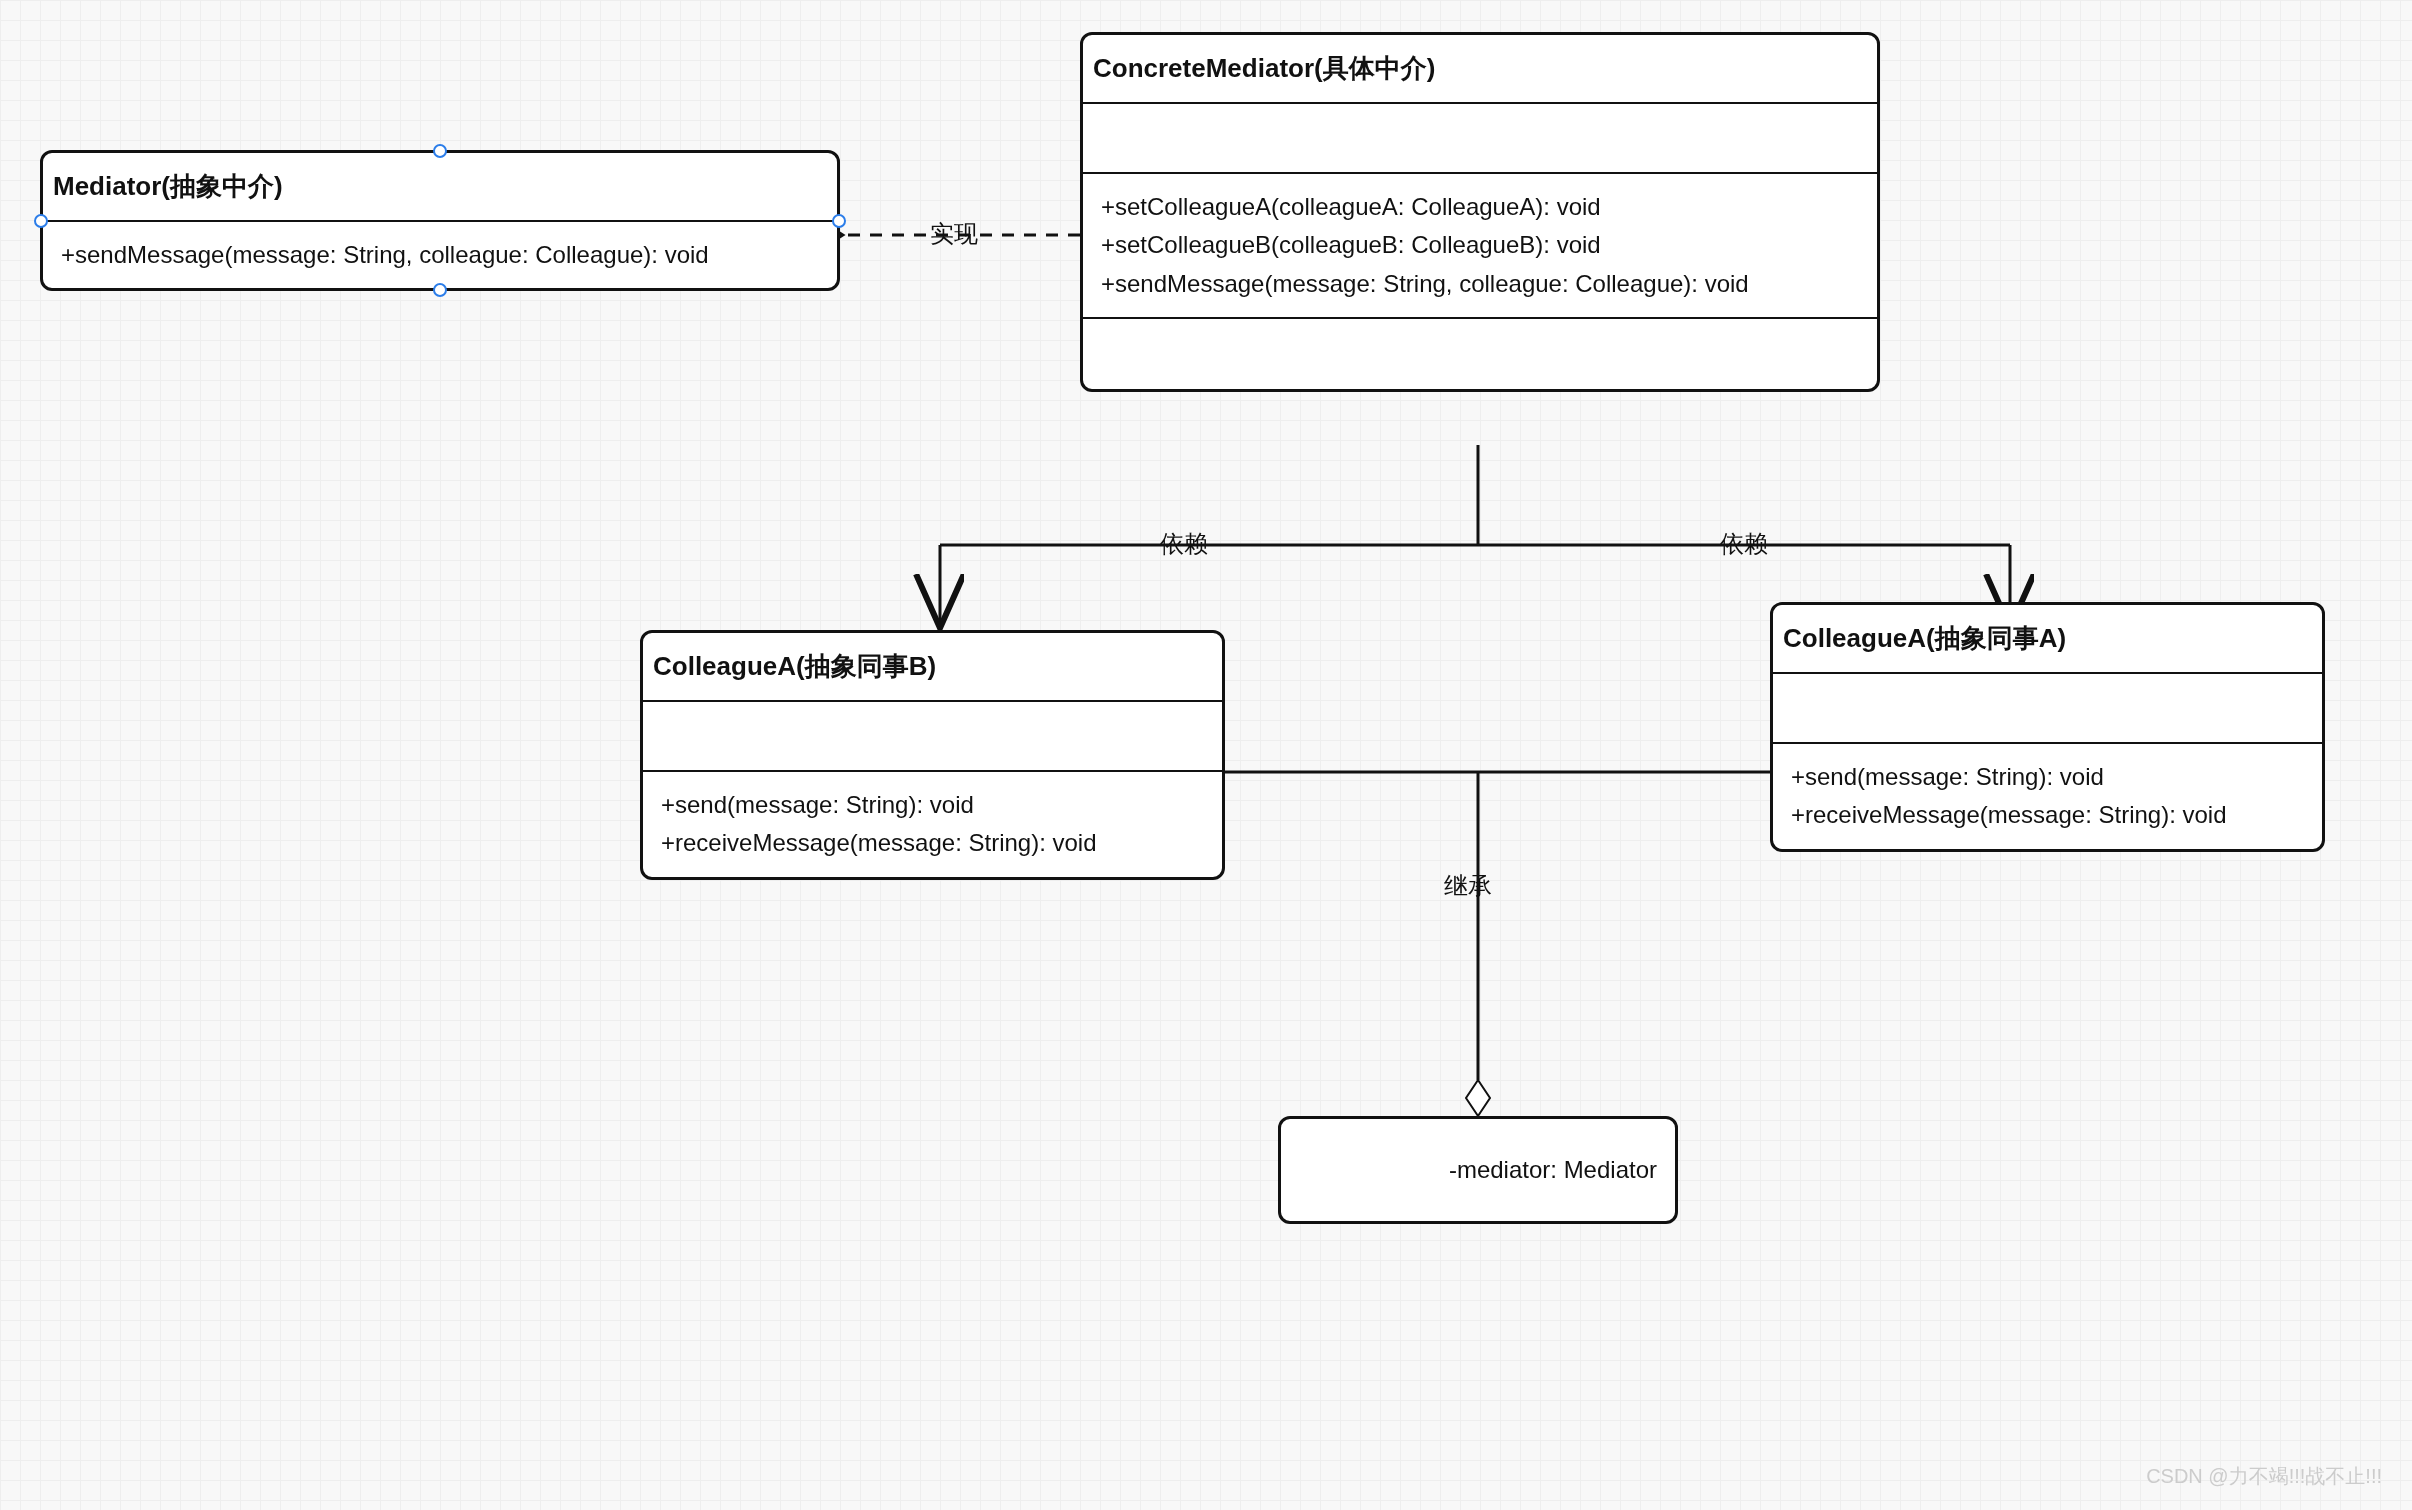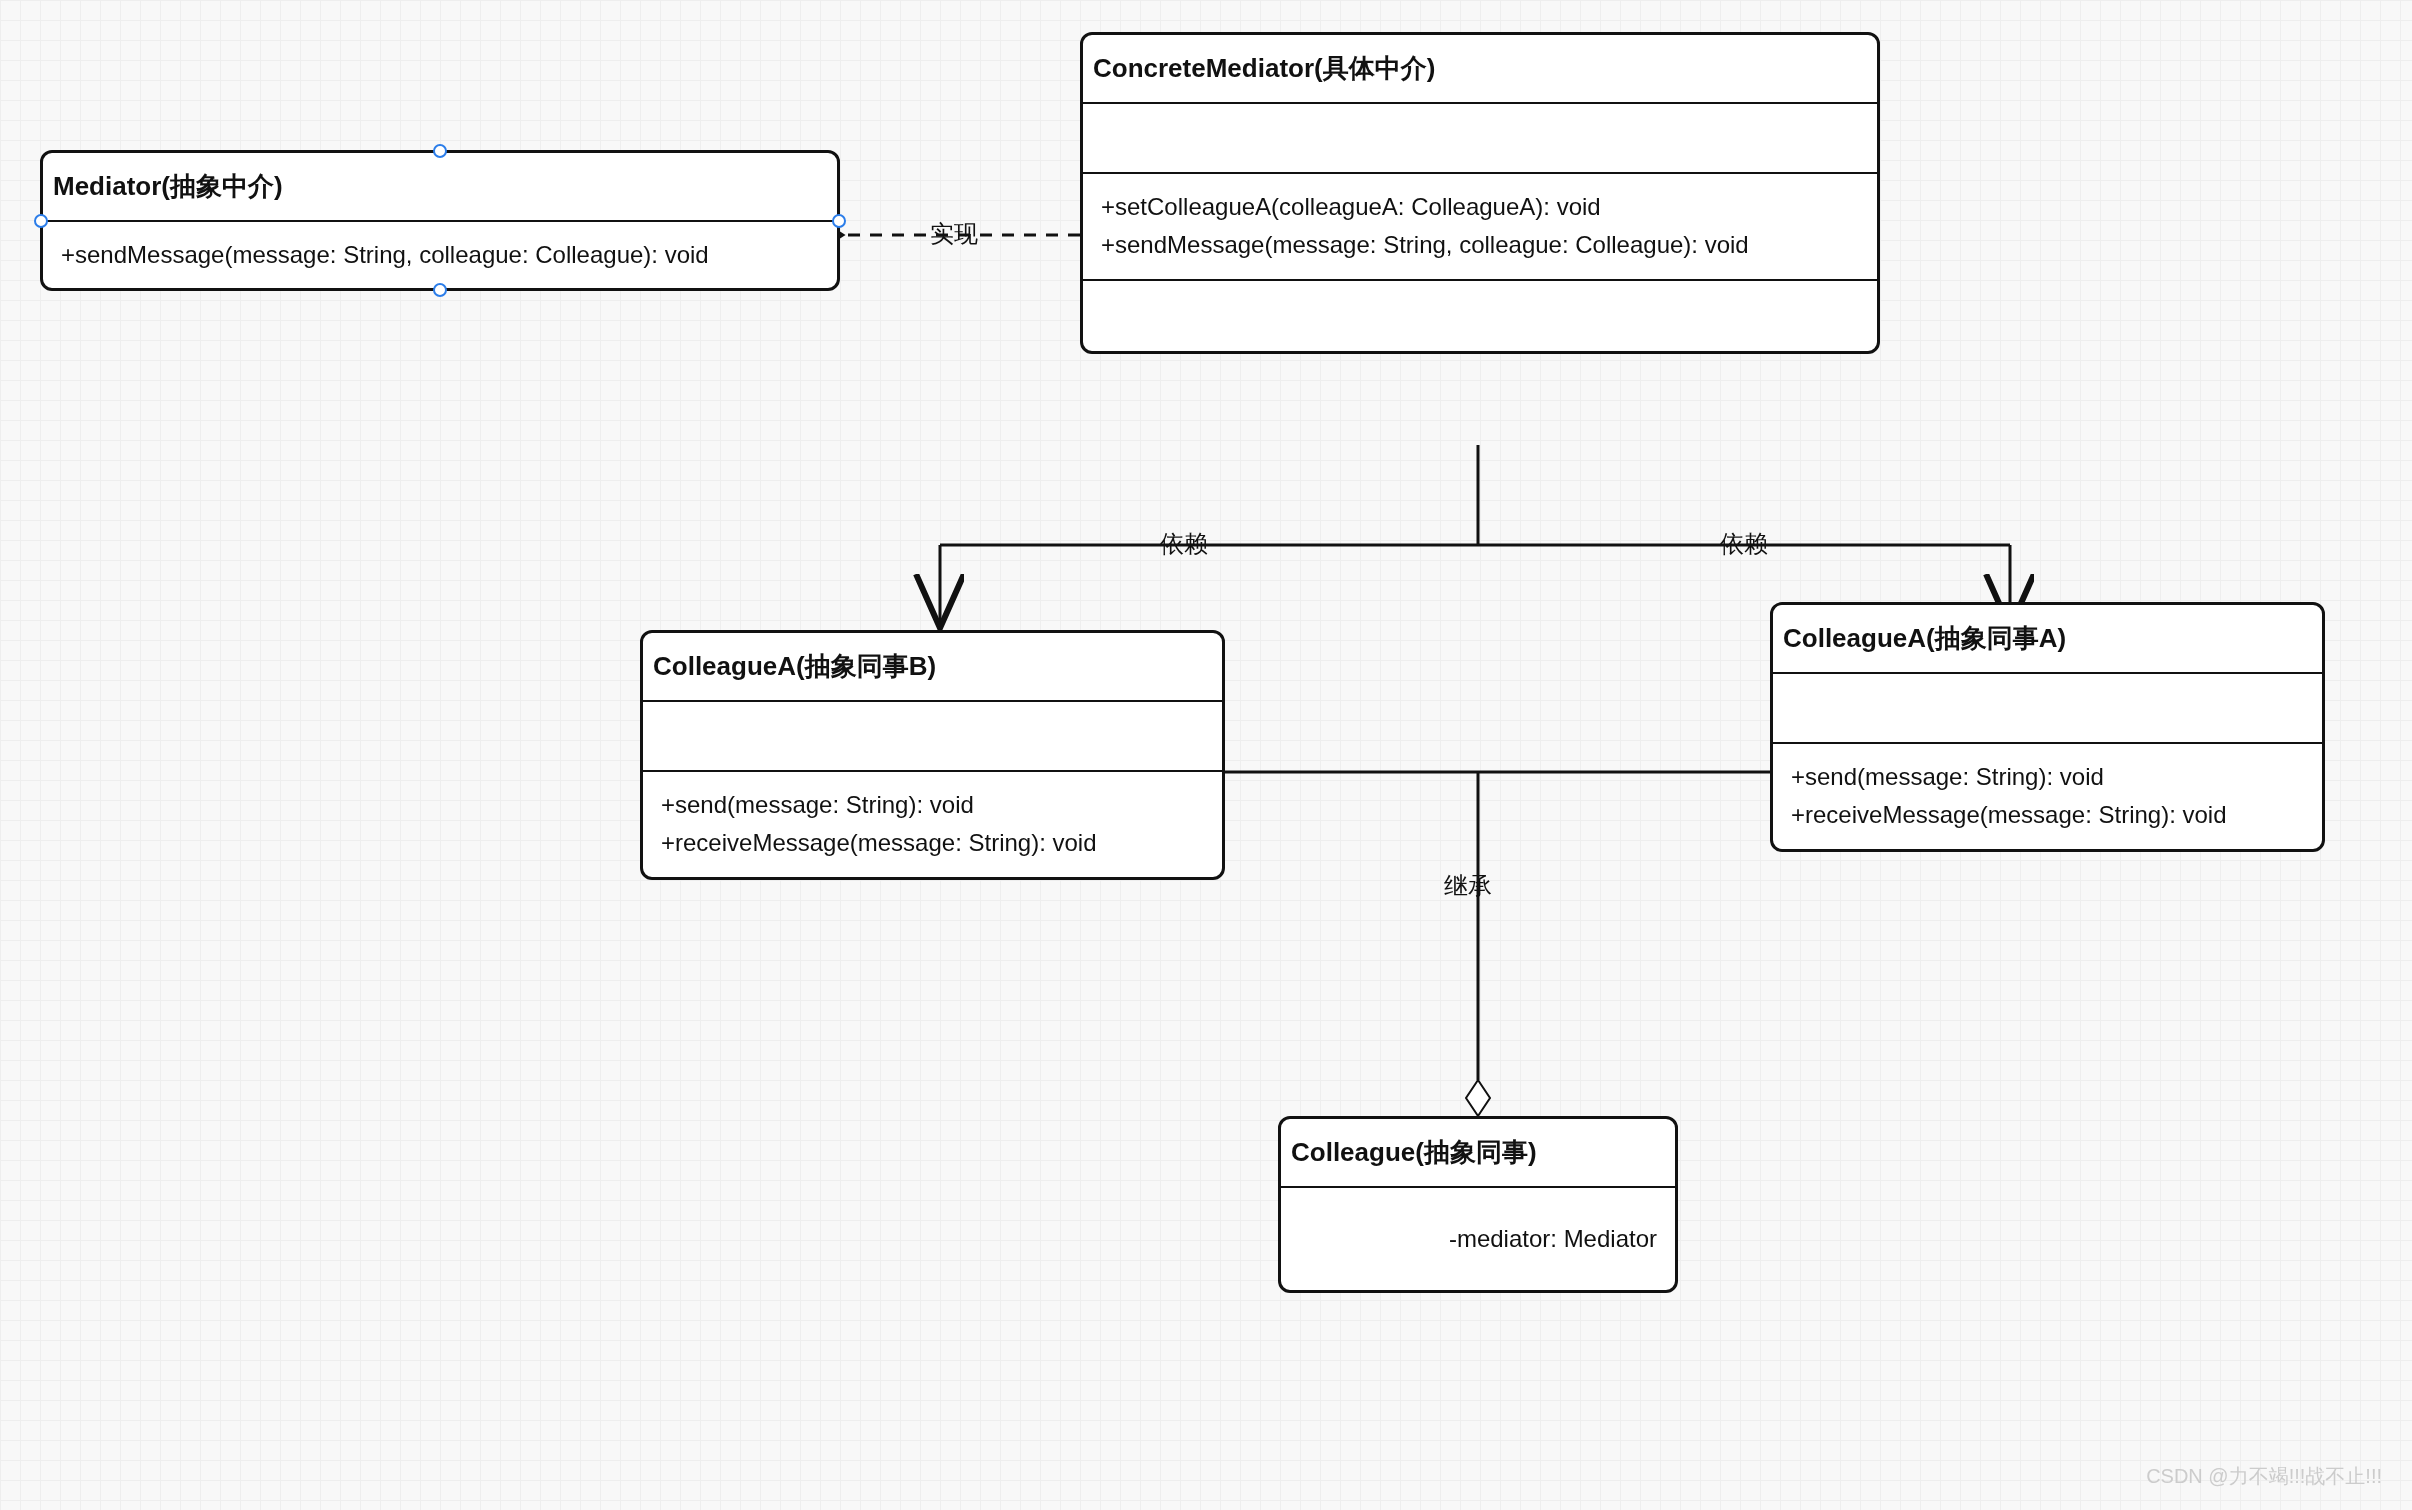--- a/index.html
+++ b/index.html
@@ -111,20 +111,21 @@
   <div class="uml-section">
     <div>+sendMessage(message: String, colleague: Colleague): void</div>
   </div>
 </div>
 
 <div class="uml-box" style="left:1080px; top:32px; width:800px;">
   <div class="uml-title">ConcreteMediator(具体中介)</div>
   <div class="uml-section uml-empty"></div>
   <div class="uml-section">
     <div>+setColleagueA(colleagueA: ColleagueA): void</div>
+    <div>+setColleagueB(colleagueB: ColleagueB): void</div>
     <div>+sendMessage(message: String, colleague: Colleague): void</div>
   </div>
   <div class="uml-section uml-empty" style="border-bottom:none;"></div>
 </div>
 
 <div class="uml-box" style="left:640px; top:630px; width:585px;">
   <div class="uml-title">ColleagueA(抽象同事B)</div>
   <div class="uml-section uml-empty"></div>
   <div class="uml-section">
     <div>+send(message: String): void</div>
@@ -135,21 +136,20 @@
 <div class="uml-box" style="left:1770px; top:602px; width:555px;">
   <div class="uml-title">ColleagueA(抽象同事A)</div>
   <div class="uml-section uml-empty"></div>
   <div class="uml-section">
     <div>+send(message: String): void</div>
     <div>+receiveMessage(message: String): void</div>
   </div>
 </div>
 
 <div class="uml-box" style="left:1278px; top:1116px; width:400px;">
-  <div class="uml-title">Colleague(抽象同事)</div>
   <div class="uml-section" style="text-align:right; padding:32px 18px;">
     <div>-mediator: Mediator</div>
   </div>
 </div>
 
 <div class="rel-label" style="left:930px; top:218px;">实现</div>
 <div class="rel-label" style="left:1160px; top:528px;">依赖</div>
 <div class="rel-label" style="left:1720px; top:528px;">依赖</div>
 <div class="rel-label" style="left:1444px; top:870px;">继承</div>
 

